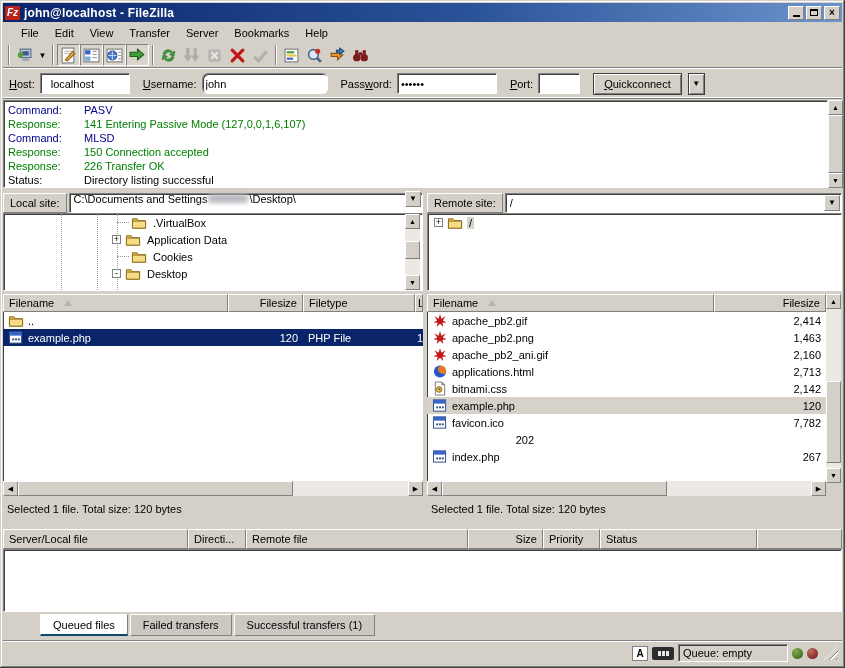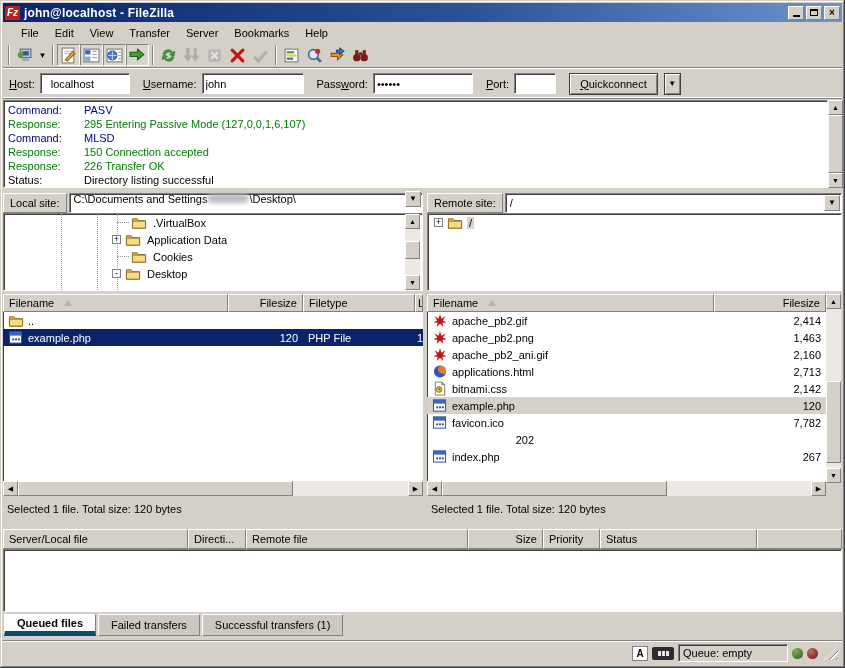--- a/index.html
+++ b/index.html
@@ -81,21 +81,21 @@
   .frow .fcell{flex:none;overflow:hidden;padding:0 5px;display:flex;align-items:center;}
   .fcell.right{justify-content:flex-end;}
   .sel-navy{background:#0a246a;color:#fff;}
   .sel-gray{background:#d6d2ca;}
   .status-line{position:absolute;top:500px;height:20px;padding:3px 4px;}
   
   .queue-header{position:absolute;top:529px;left:3px;right:3px;height:20px;display:flex;}
   .queue-body{position:absolute;top:549px;left:3px;right:3px;height:63px;}
   .tabs{position:absolute;top:614px;left:4px;height:22px;display:flex;gap:2px;}
   .tab{padding:3px 12px;background:#ccc8c1;border-top:1px solid #fff;border-left:1px solid #fff;border-right:1px solid #808080;border-bottom:1px solid #808080;display:flex;align-items:center;}
-  .tab.active{background:#fff;font-weight:bold;border-bottom:5px solid #0c4a6e;}
+  .tab.active{background:#fff;font-weight:normal;border-bottom:2px solid #0c4a6e;margin-left:36px;}
   
   .statusbar{position:absolute;bottom:3px;left:3px;right:3px;height:25px;display:flex;align-items:center;justify-content:flex-end;gap:4px;padding:0 4px;border-top:1px solid #808080;box-shadow:0 1px 0 #fff inset;}
   .ascii-box{width:16px;height:15px;background:#fff;border:1px solid #808080;font-weight:bold;font-size:10px;display:flex;align-items:center;justify-content:center;}
   .enc-badge{width:22px;height:13px;background:#2c2c2c;border-radius:2px;display:flex;align-items:center;justify-content:center;gap:1px;}
   .enc-badge i{display:block;width:3px;height:5px;background:#e8e8e8;}
   .queue-panel{width:110px;height:18px;padding:2px 4px;background:#d4d0c8;}
   .led{width:11px;height:11px;border-radius:50%;}
   .led-green{background:radial-gradient(circle at 35% 30%,#7fae4f,#2d5a12);}
   .led-red{background:radial-gradient(circle at 35% 30%,#c06a60,#6e1410);}
   .grip{width:14px;height:14px;margin-left:2px;background:
@@ -235,37 +235,37 @@
           <rect x="10" y="3" width="3" height="6" fill="#7a1c1c"></rect>
           <rect x="6.5" y="5" width="3" height="3" fill="#7a1c1c"></rect>
         </svg>
     </span>
   </div>
 
   <div class="qcbar">
     <span class="qc-label"><span class="u">H</span><span>ost:</span></span>
     <input class="field qc-input" style="width: 90px; padding-left: 10px;" value="localhost">
     <span class="qc-label"><span class="u">U</span><span>sername:</span></span>
-    <input class="field qc-input" style="width: 102px;" value="john">
+    <input class="field qc-input" style="width: 126px; border-radius: 6px;" value="john">
     <span class="qc-label"><span>Pass</span><span class="u">w</span><span>ord:</span></span>
     <input class="field qc-input" style="width: 100px;" value="••••••">
     <span class="qc-label"><span class="u">P</span><span>ort:</span></span>
     <input class="field qc-input" style="width: 42px;" value="">
     <button class="qc-btn" style="margin-left:8px"><span class="u">Q</span><span>uickconnect</span></button>
     <span class="qc-dd">▼</span>
   </div>
 
   <div class="log white-pane">
     <div class="log-line">
         <span class="log-type c-cmd">Command:</span>
         <span class="c-cmd">PASV</span>
       </div>
     <div class="log-line">
         <span class="log-type c-resp">Response:</span>
-        <span class="c-resp">295 Entering Passive Mode (127,0,0,1,6,107)</span>
+        <span class="c-resp">141 Entering Passive Mode (127,0,0,1,6,107)</span>
       </div>
     <div class="log-line">
         <span class="log-type c-cmd">Command:</span>
         <span class="c-cmd">MLSD</span>
       </div>
     <div class="log-line">
         <span class="log-type c-resp">Response:</span>
         <span class="c-resp">150 Connection accepted</span>
       </div>
     <div class="log-line">

